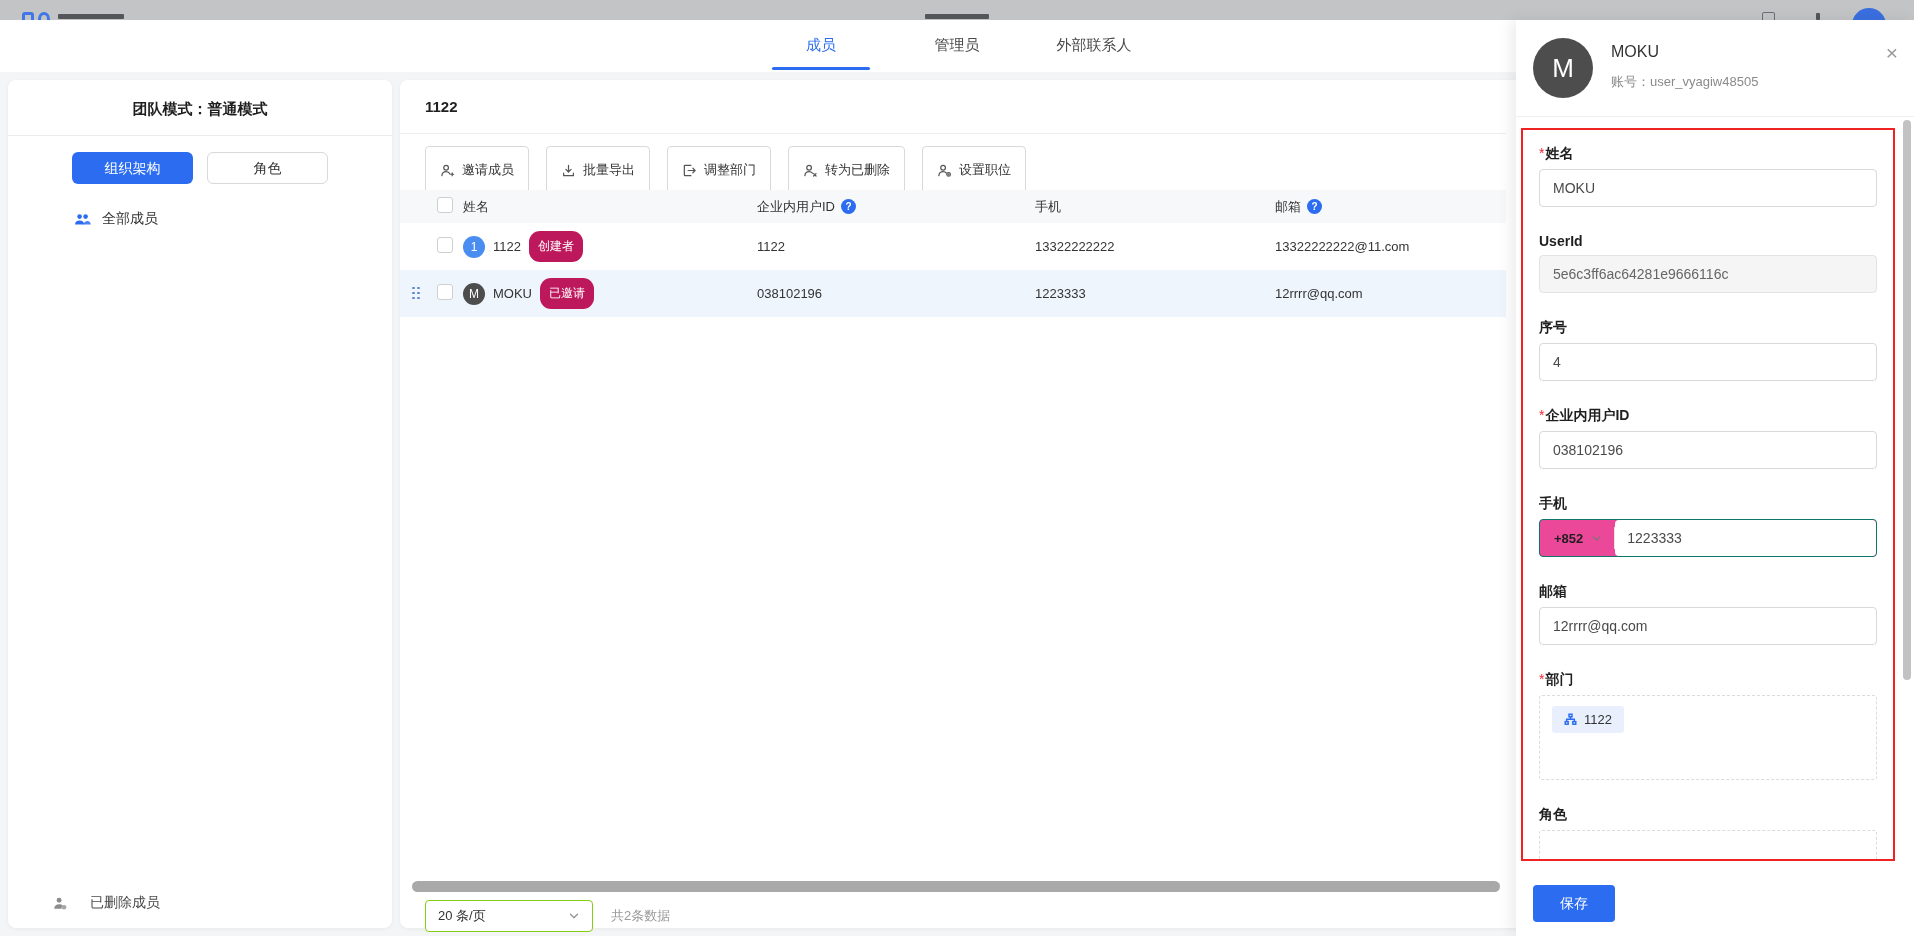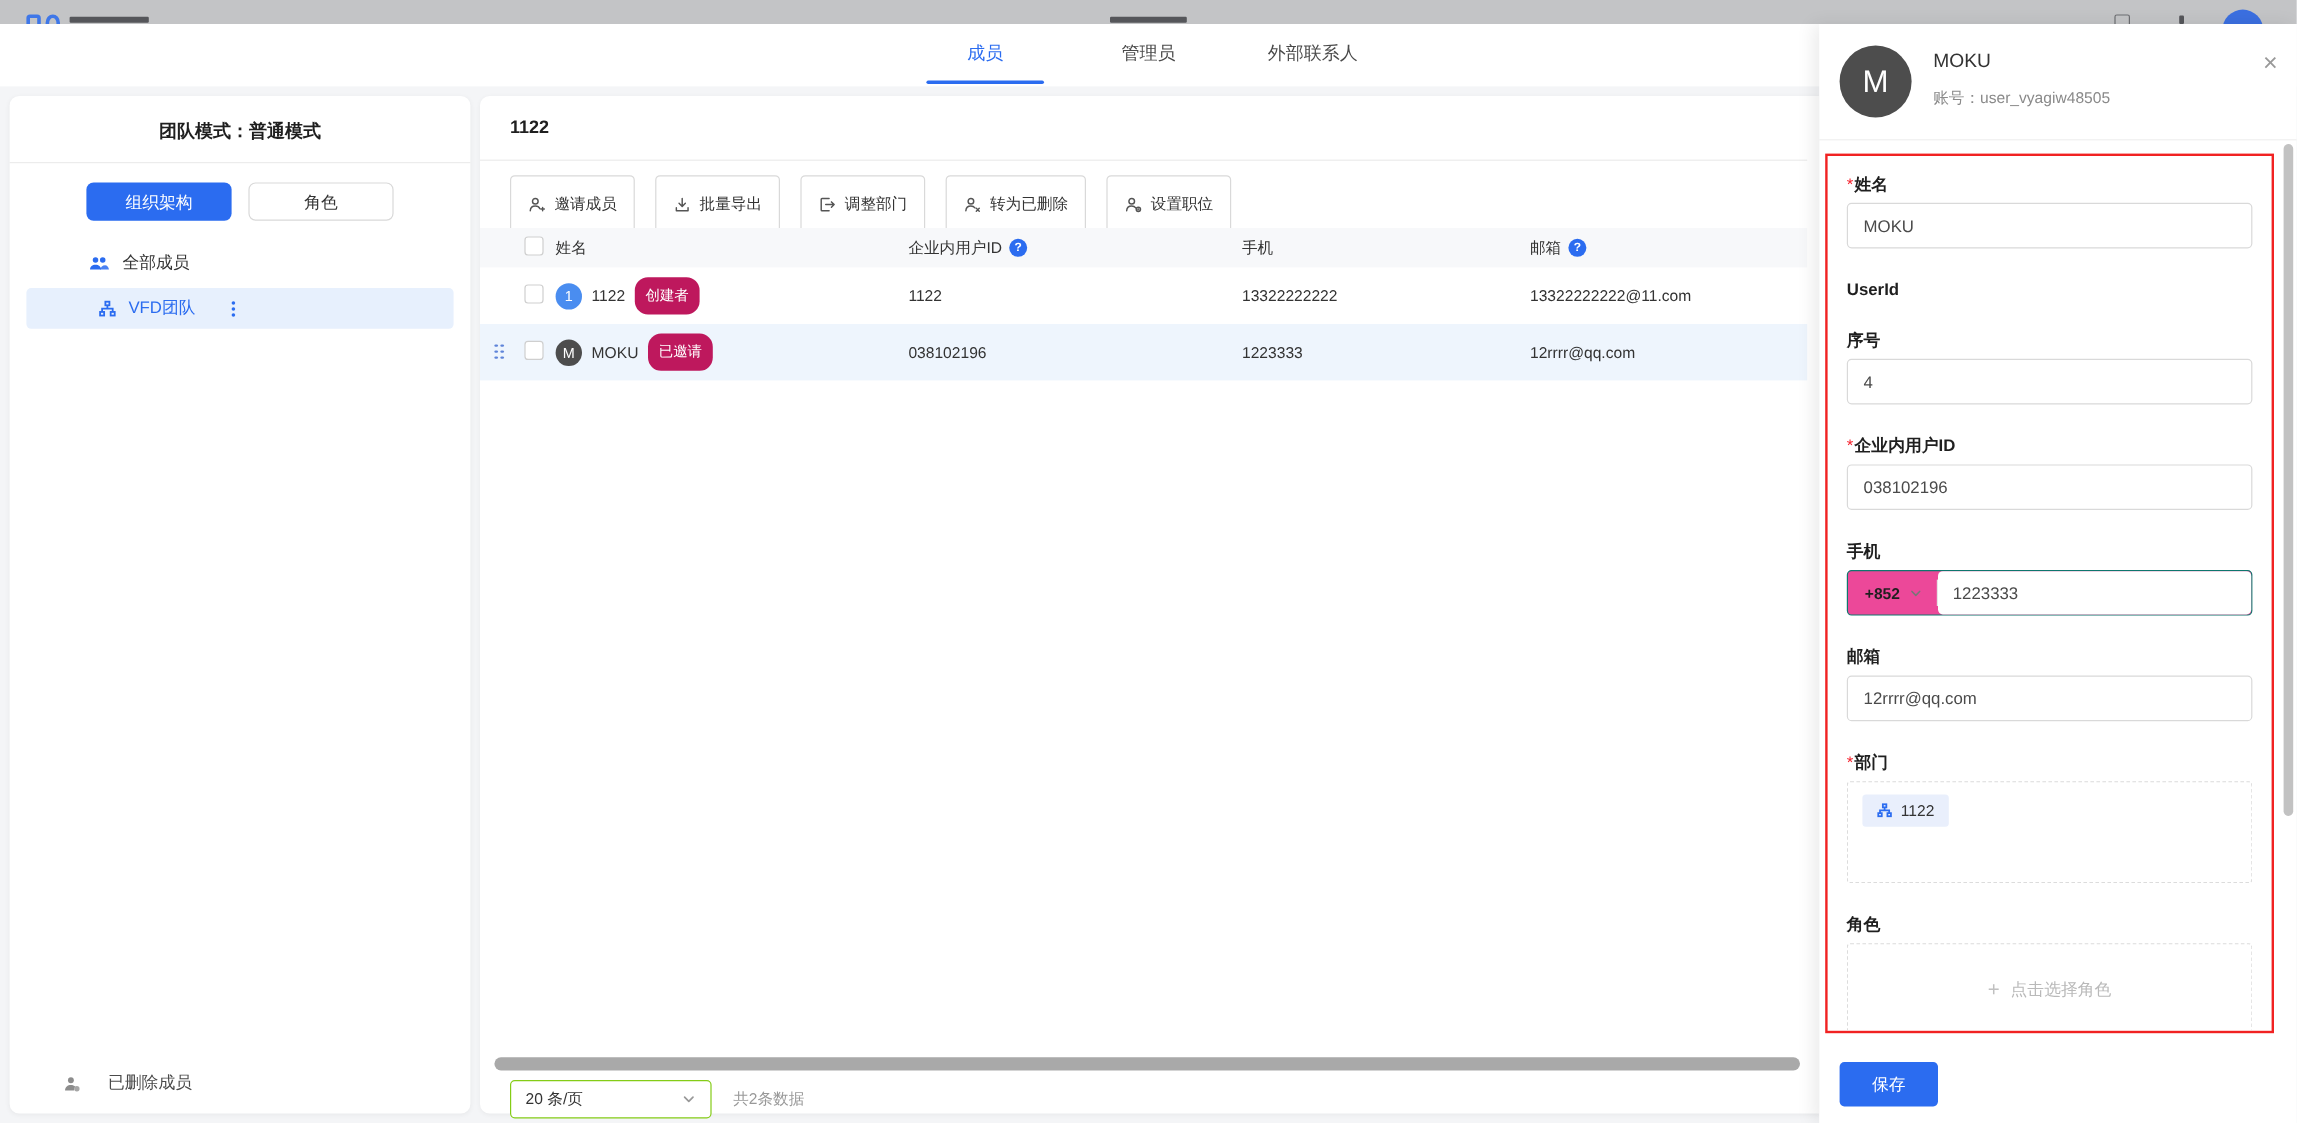--- a/index.html
+++ b/index.html
@@ -130,36 +130,20 @@
       <span>
         <svg width="17" height="15" viewBox="0 0 17 15" fill="#2b6cf0">
           <circle cx="5.6" cy="4.6" r="2.3"></circle>
             <circle cx="11.6" cy="4.6" r="2.3"></circle>
           <path d="M1 12.6c0-2.4 2-4 4.6-4s4.6 1.6 4.6 4z"></path>
           <path d="M9.4 12.6c.4-2 2-3.6 4.2-3.6 1.6 0 2.9 1.4 3.2 3.6z" opacity=".85"></path>
         </svg>
       </span>
       <span>全部成员</span>
     </div>
-    <div class="tree-row team">
-      <span>
-        <svg width="15" height="15" viewBox="0 0 16 16" fill="none" stroke="#2b6cf0" stroke-width="1.6">
-          <rect x="6.2" y="1.5" width="3.6" height="3.2"></rect>
-          <rect x="1.5" y="10.6" width="3.6" height="3.2"></rect>
-          <rect x="10.9" y="10.6" width="3.6" height="3.2"></rect>
-          <path d="M8 4.7v3M3.3 10.6V7.7h9.4v2.9"></path>
-        </svg>
-      </span>
-      <span>VFD团队</span>
-      <span class="more-dots">
-          <i></i>
-          <i></i>
-          <i></i>
-        </span>
-    </div>
   </div>
   <div class="sb-deleted">
     <span>
       <svg width="15" height="15" viewBox="0 0 16 16" fill="#8c8c8c">
         <circle cx="6.5" cy="4.5" r="2.6"></circle>
         <path d="M1.3 13.5c0-3 2.3-4.8 5.2-4.8 1.6 0 3 .5 4 1.5a3.5 3.5 0 0 0-1.3 3.3z"></path>
         <circle cx="11.8" cy="12" r="2.4" fill="#a6a6a6"></circle>
       </svg>
     </span>
     <span>已删除成员</span>
@@ -295,20 +279,21 @@
   <div class="panel-account">账号：user_vyagiw48505</div>
   <div class="panel-divider"></div>
 
   <div class="form-box">
     <div class="fgroup">
       <div class="flabel"><span class="req">*</span><span>姓名</span></div>
       <input class="finput" value="MOKU" style="">
     </div>
     <div class="fgroup">
       <div class="flabel"><span>UserId</span></div>
+      <input class="finput disabled" readonly="" value="5e6c3ff6ac64281e9666116c" style="">
     </div>
     <div class="fgroup">
       <div class="flabel"><span>序号</span></div>
       <input class="finput" value="4" style="">
     </div>
     <div class="fgroup">
       <div class="flabel"><span class="req">*</span><span>企业内用户ID</span></div>
       <input class="finput" value="038102196" style="">
     </div>
     <div class="fgroup">

